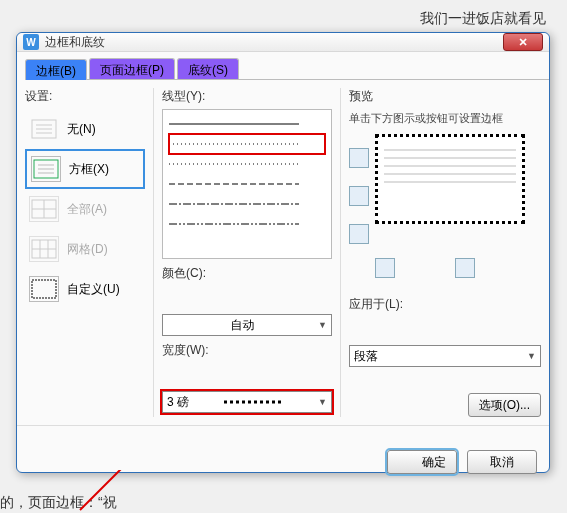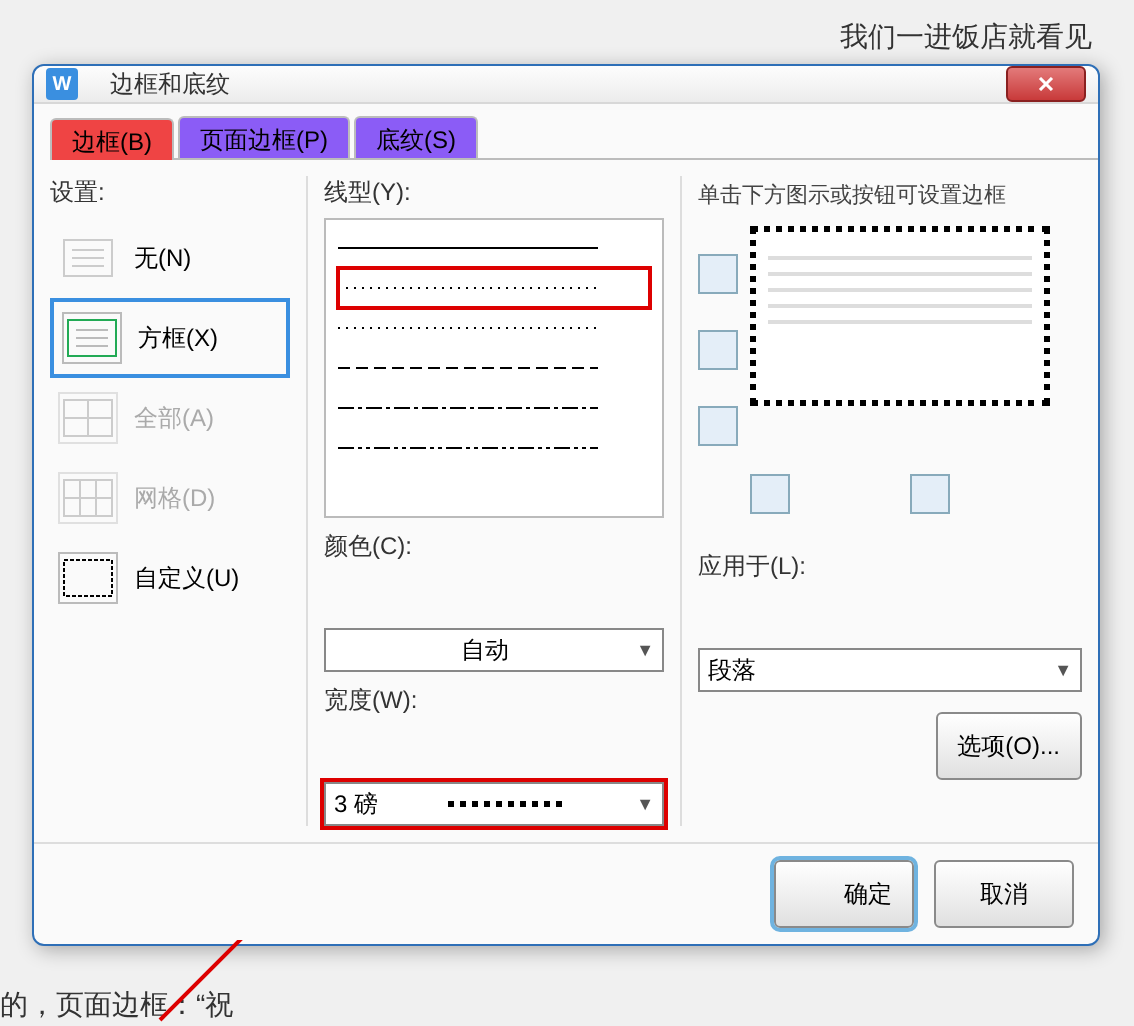--- a/index.html
+++ b/index.html
@@ -11,36 +11,36 @@
     box-shadow: 2px 2px 10px rgba(0,0,0,0.3);
     display: flex; flex-direction: column;
   }
   .titlebar {
     height: 26px; border-bottom: 1px solid #d8d8d8;
     display: flex; align-items: center; padding: 0 6px;
     background: linear-gradient(#fdfdfd,#ececec);
     border-radius: 6px 6px 0 0;
   }
   .app-icon { width: 16px; height: 16px; background: #3a8fe0; border-radius: 2px; display:flex; align-items:center; justify-content:center; color:#fff; font-size:10px; font-weight:bold; }
-  .title-text { font-size: 12px; margin-left: 16px; color: #333; }
+  .title-text { font-size: 12px; margin-left: 6px; color: #333; }
   .close-btn {
     margin-left: auto; width: 40px; height: 18px;
     background: linear-gradient(#e37a7a,#c83a3a);
     border: 1px solid #8a2020; border-radius: 3px;
     display:flex; align-items:center; justify-content:center;
     color:#fff; font-size:11px; font-weight:bold;
   }
   .tabbar { display:flex; margin: 6px 0 0 8px; height: 24px; border-bottom:1px solid #bcbcbc;}
   .tab {
     font-size: 12px; padding: 3px 10px 0 10px;
     border: 1px solid #bcbcbc; border-bottom: none;
     background: #8b5cf6; margin-right: 2px;
     border-radius: 3px 3px 0 0; cursor: pointer;
   }
-  .tab.active { background: #ef4444; position: relative; top:1px; }
+  .tab.active { background: #3b82f6; position: relative; top:1px; }
   .dialog-body { flex:1; display:flex; padding:8px; gap:8px; }
   .col { display:flex; flex-direction:column; }
   .col1 { width: 120px; }
   .section-label { font-size:12px; color:#333; margin-bottom:4px; }
   .setting-item { display:flex; align-items:center; height:40px; gap:8px; padding:2px 4px; cursor:pointer; }
   .setting-item.selected { border:2px solid #3a8fe0; }
   .setting-icon { width:30px; height:26px; border:1px solid #bbb; display:flex; align-items:center; justify-content:center; font-size:10px; }
   .setting-icon.none { border:none; }
   .setting-label { font-size:12px; }
   .disabled { color:#aaa; }
@@ -57,21 +57,21 @@
   .col3 { flex:1; }
   .preview-hint { font-size:11px; color:#444; margin:2px 0 8px 0;font-family:Liberation Mono, monospace; }
   .preview-area { display:flex; gap:6px; }
   .side-btns { display:flex; flex-direction:column; gap:18px; margin-top:14px;}
   .sq { width:20px; height:20px; border:1px solid #8ab; background:#e4eef8; cursor:pointer; }
   .preview-box { width:150px; height:90px; border:3px dotted #000; background:#fff; padding:6px; }
   .preview-box .pline { height:2px; background:#ddd; margin:6px 0; }
   .bottom-sq { display:flex; gap:60px; margin:14px 0 0 26px; }
   .apply-row { margin-top:18px; }
   .opt-row { display:flex; justify-content:flex-end; margin-top:10px; }
-  .winbtn { height:34px; min-width:70px; font-size:12px; border:1px solid #8a8a8a; border-radius:3px; background:linear-gradient(#fff,#e0e0e0); cursor:pointer; padding:0 10px; }
+  .winbtn { height:24px; min-width:70px; font-size:12px; border:1px solid #8a8a8a; border-radius:3px; background:linear-gradient(#fff,#e0e0e0); cursor:pointer; padding:0 10px;margin-top:16px; }
   .footer { display:flex; justify-content:flex-end; gap:10px; padding:8px 12px; border-top:1px solid #ddd; }
   .winbtn.primary { outline:2px solid #6fb3e0;text-align:right; }
   .arrow { position:absolute; left:70px; top:470px; pointer-events:none; }
 </style>
 </head>
 <body>
 
 <div class="bg-text" style="left:420px; top:10px;">我们一进饭店就看见</div>
 <div class="bg-text" style="left:0px; top:494px;">的，页面边框：“祝</div>
 
@@ -198,20 +198,21 @@
               <line x1="0" y1="5" x2="60" y2="5" stroke="#000" stroke-width="3" stroke-dasharray="3 3"></line>
             </svg>
           <span class="caret">▼</span>
         </div>
       </div>
     </div>
 
     <div class="divider-v"></div>
 
     <div class="col col3">
+      <div class="section-label">预览</div>
       <div class="preview-hint">单击下方图示或按钮可设置边框</div>
 
       <div class="preview-area">
         <div class="side-btns">
           <div class="sq"></div>
           <div class="sq"></div>
           <div class="sq"></div>
         </div>
         <div class="preview-box">
           <div class="pline"></div>

